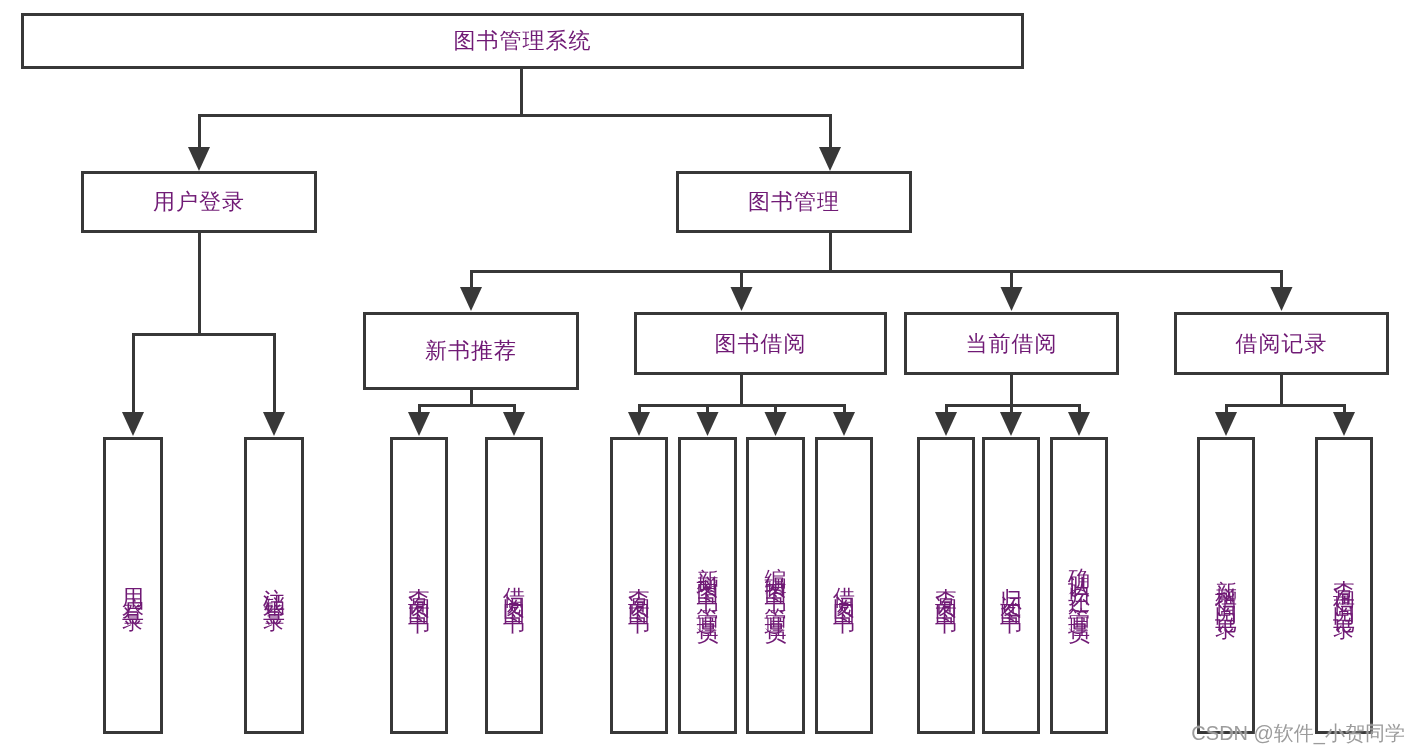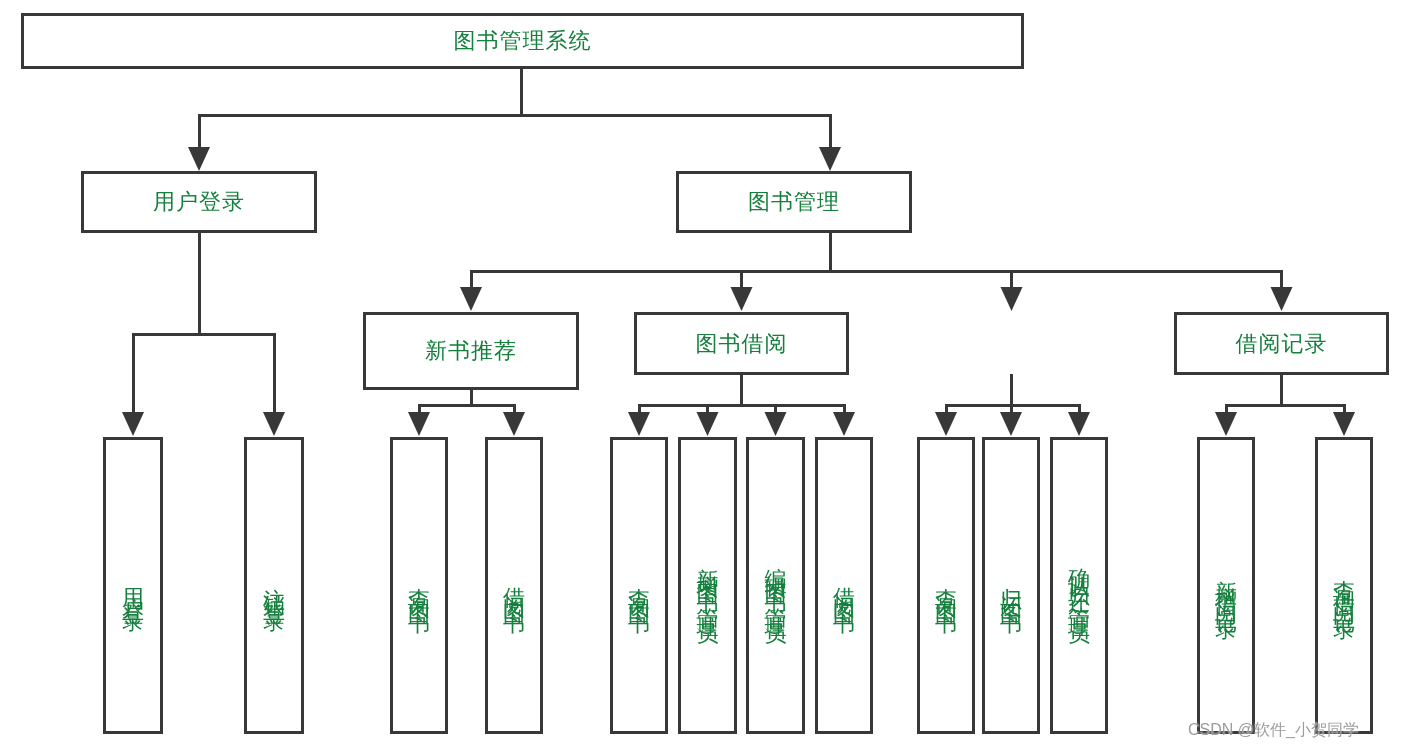--- a/index.html
+++ b/index.html
@@ -4,31 +4,31 @@
 <style>
   html,body { margin:0; padding:0; background:#ffffff; }
   .stage {
     position:relative; width:1405px; height:747px; background:#ffffff;
     font-family:"Liberation Sans","DejaVu Sans",sans-serif; overflow:hidden;
   }
   .connector-layer { position:absolute; left:0; top:0; width:1405px; height:747px; }
   .box {
     position:absolute; box-sizing:border-box; background:#ffffff;
     border:3px solid #383838; display:flex; align-items:center; justify-content:center;
-    color:#15803d; font-size:22px;
+    color:#701a75; font-size:22px;
   }
   .hbox .label { letter-spacing:1px; white-space:nowrap; }
   .vbox .label {
     writing-mode:vertical-rl; text-orientation:mixed;
     letter-spacing:8px; line-height:1.1; white-space:nowrap;
   }
   .watermark {
     position:absolute; left:1188px; top:720px; width:217px;
-    font-size:16px; color:rgba(148,148,148,0.92); white-space:nowrap;
-    text-shadow:0 0 2px #ffffff; z-index:5;
+    font-size:20px; color:rgba(148,148,148,0.92); white-space:nowrap;
+    text-shadow:0 0 2px #ffffff; z-index:5;text-align:right;
   }
 </style>
 </head>
 <body>
 
 <div class="stage">
 
   <svg class="connector-layer" width="1405" height="747" viewBox="0 0 1405 747" xmlns="http://www.w3.org/2000/svg">
     <g stroke="#383838" stroke-width="3" fill="none" shape-rendering="crispEdges">
 
@@ -102,22 +102,25 @@
   <div class="box hbox" style="left:81px; top:171px; width:236px; height:62px;">
     <span class="label">用户登录</span>
   </div>
   <div class="box hbox" style="left:676px; top:171px; width:236px; height:62px;">
     <span class="label">图书管理</span>
   </div>
 
   <div class="box hbox" style="left:363px; top:312px; width:216px; height:78px;">
     <span class="label">新书推荐</span>
   </div>
-  <div class="box hbox" style="left:634px; top:312px; width:215px; height:63px;">
+  <div class="box hbox" style="left:634px; top:312px; width:253px; height:63px;">
     <span class="label">图书借阅</span>
+  </div>
+  <div class="box hbox" style="left:904px; top:312px; width:215px; height:63px;">
+    <span class="label">当前借阅</span>
   </div>
   <div class="box hbox" style="left:1174px; top:312px; width:215px; height:63px;">
     <span class="label">借阅记录</span>
   </div>
 
   <div class="box vbox" style="left:103px; top:437px; width:60px; height:297px;">
     <span class="label">用户登录</span>
   </div>
   <div class="box vbox" style="left:244px; top:437px; width:60px; height:297px;">
     <span class="label">注销登录</span>

